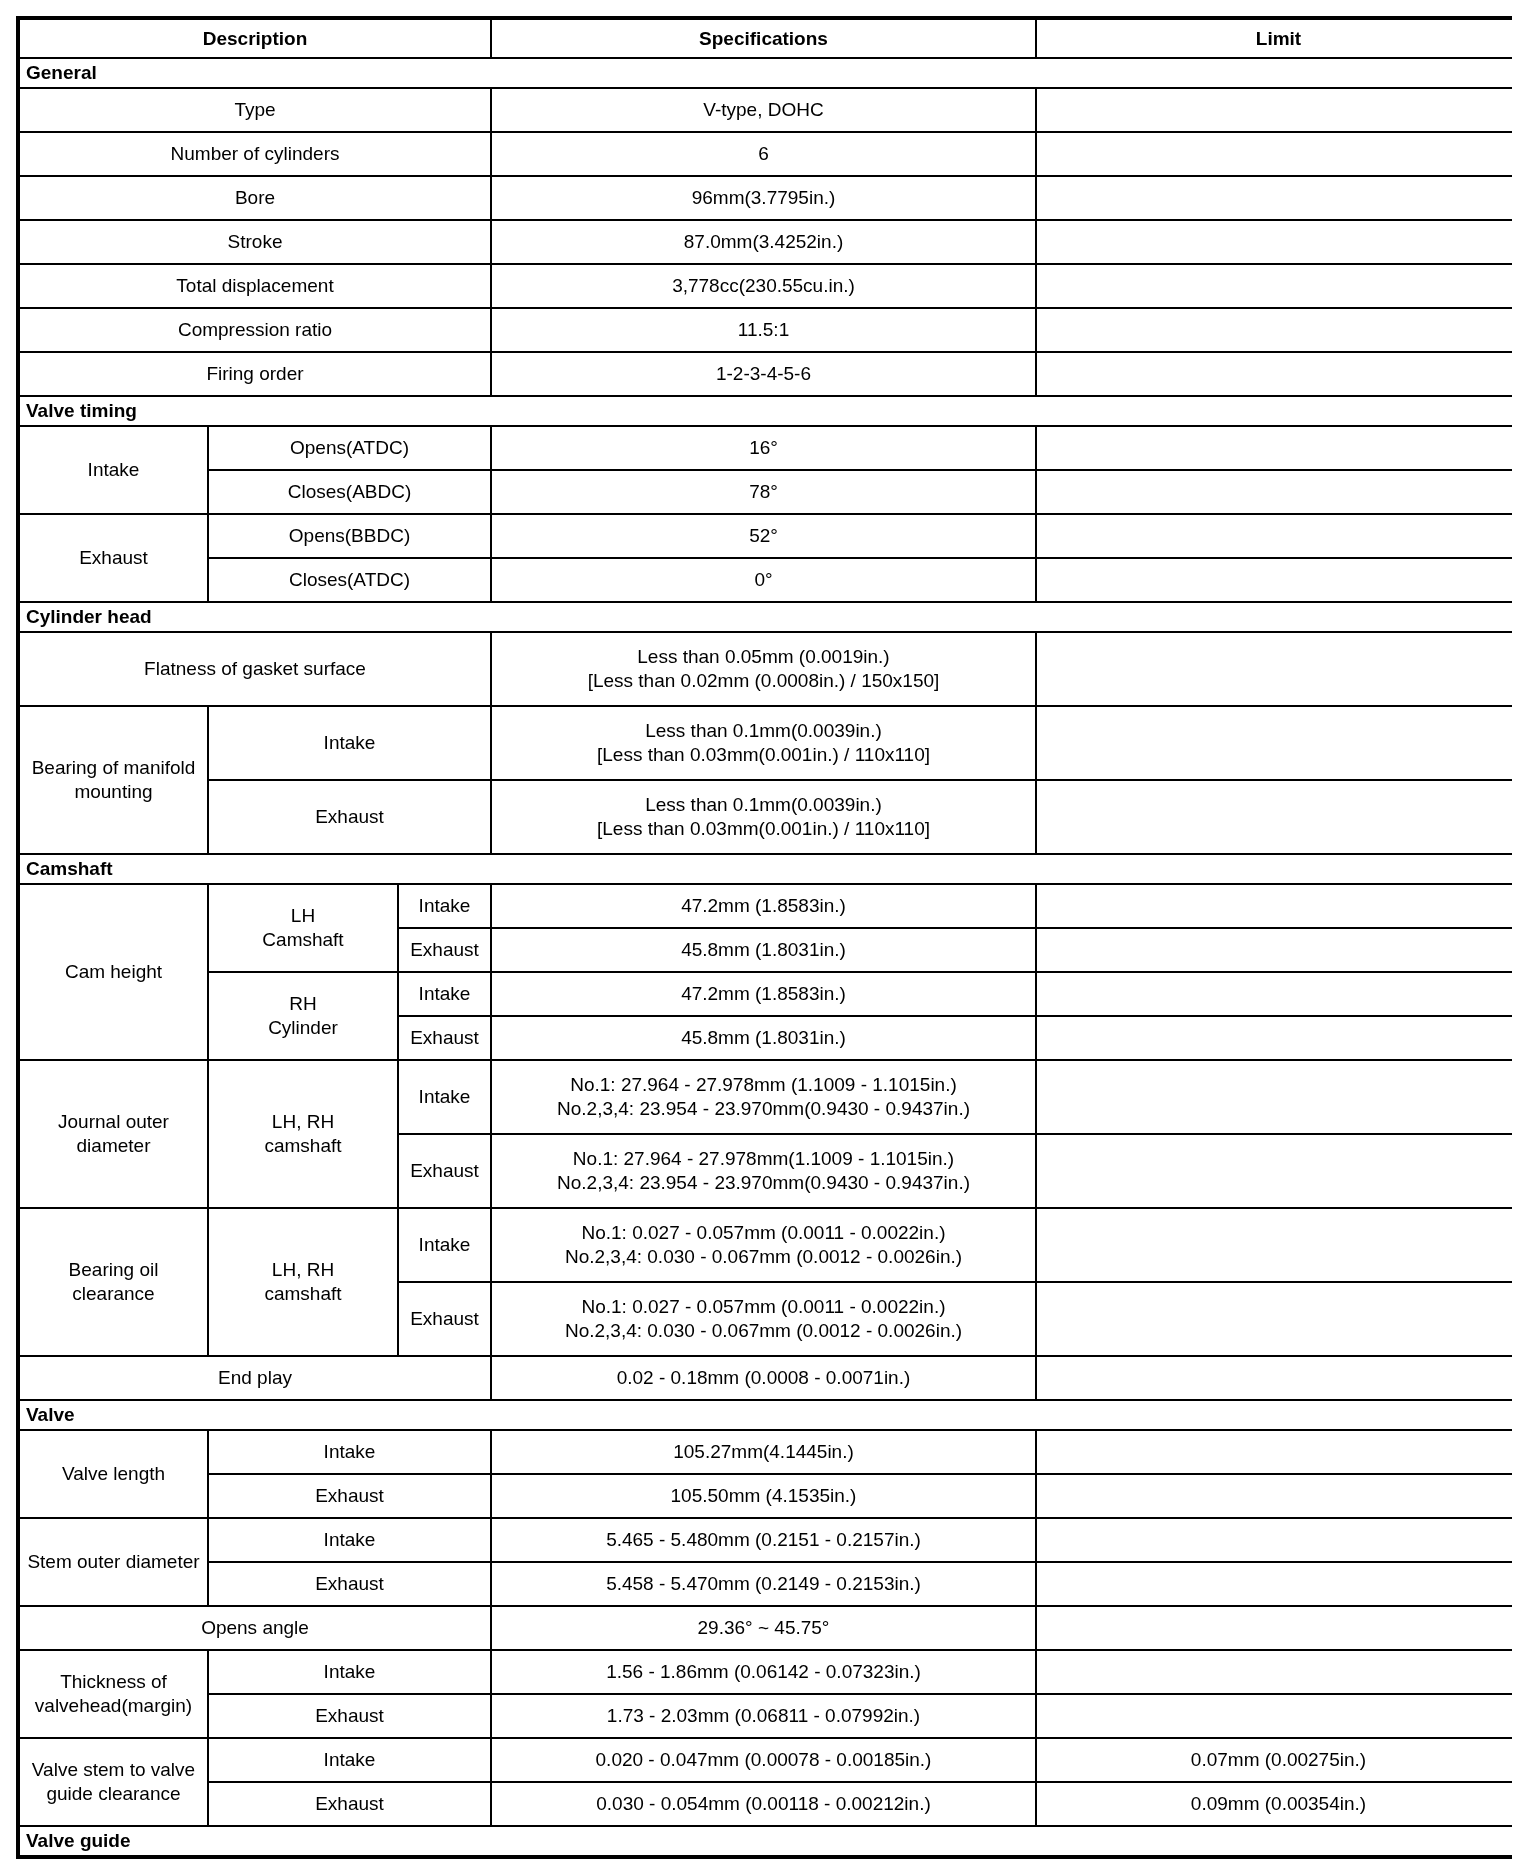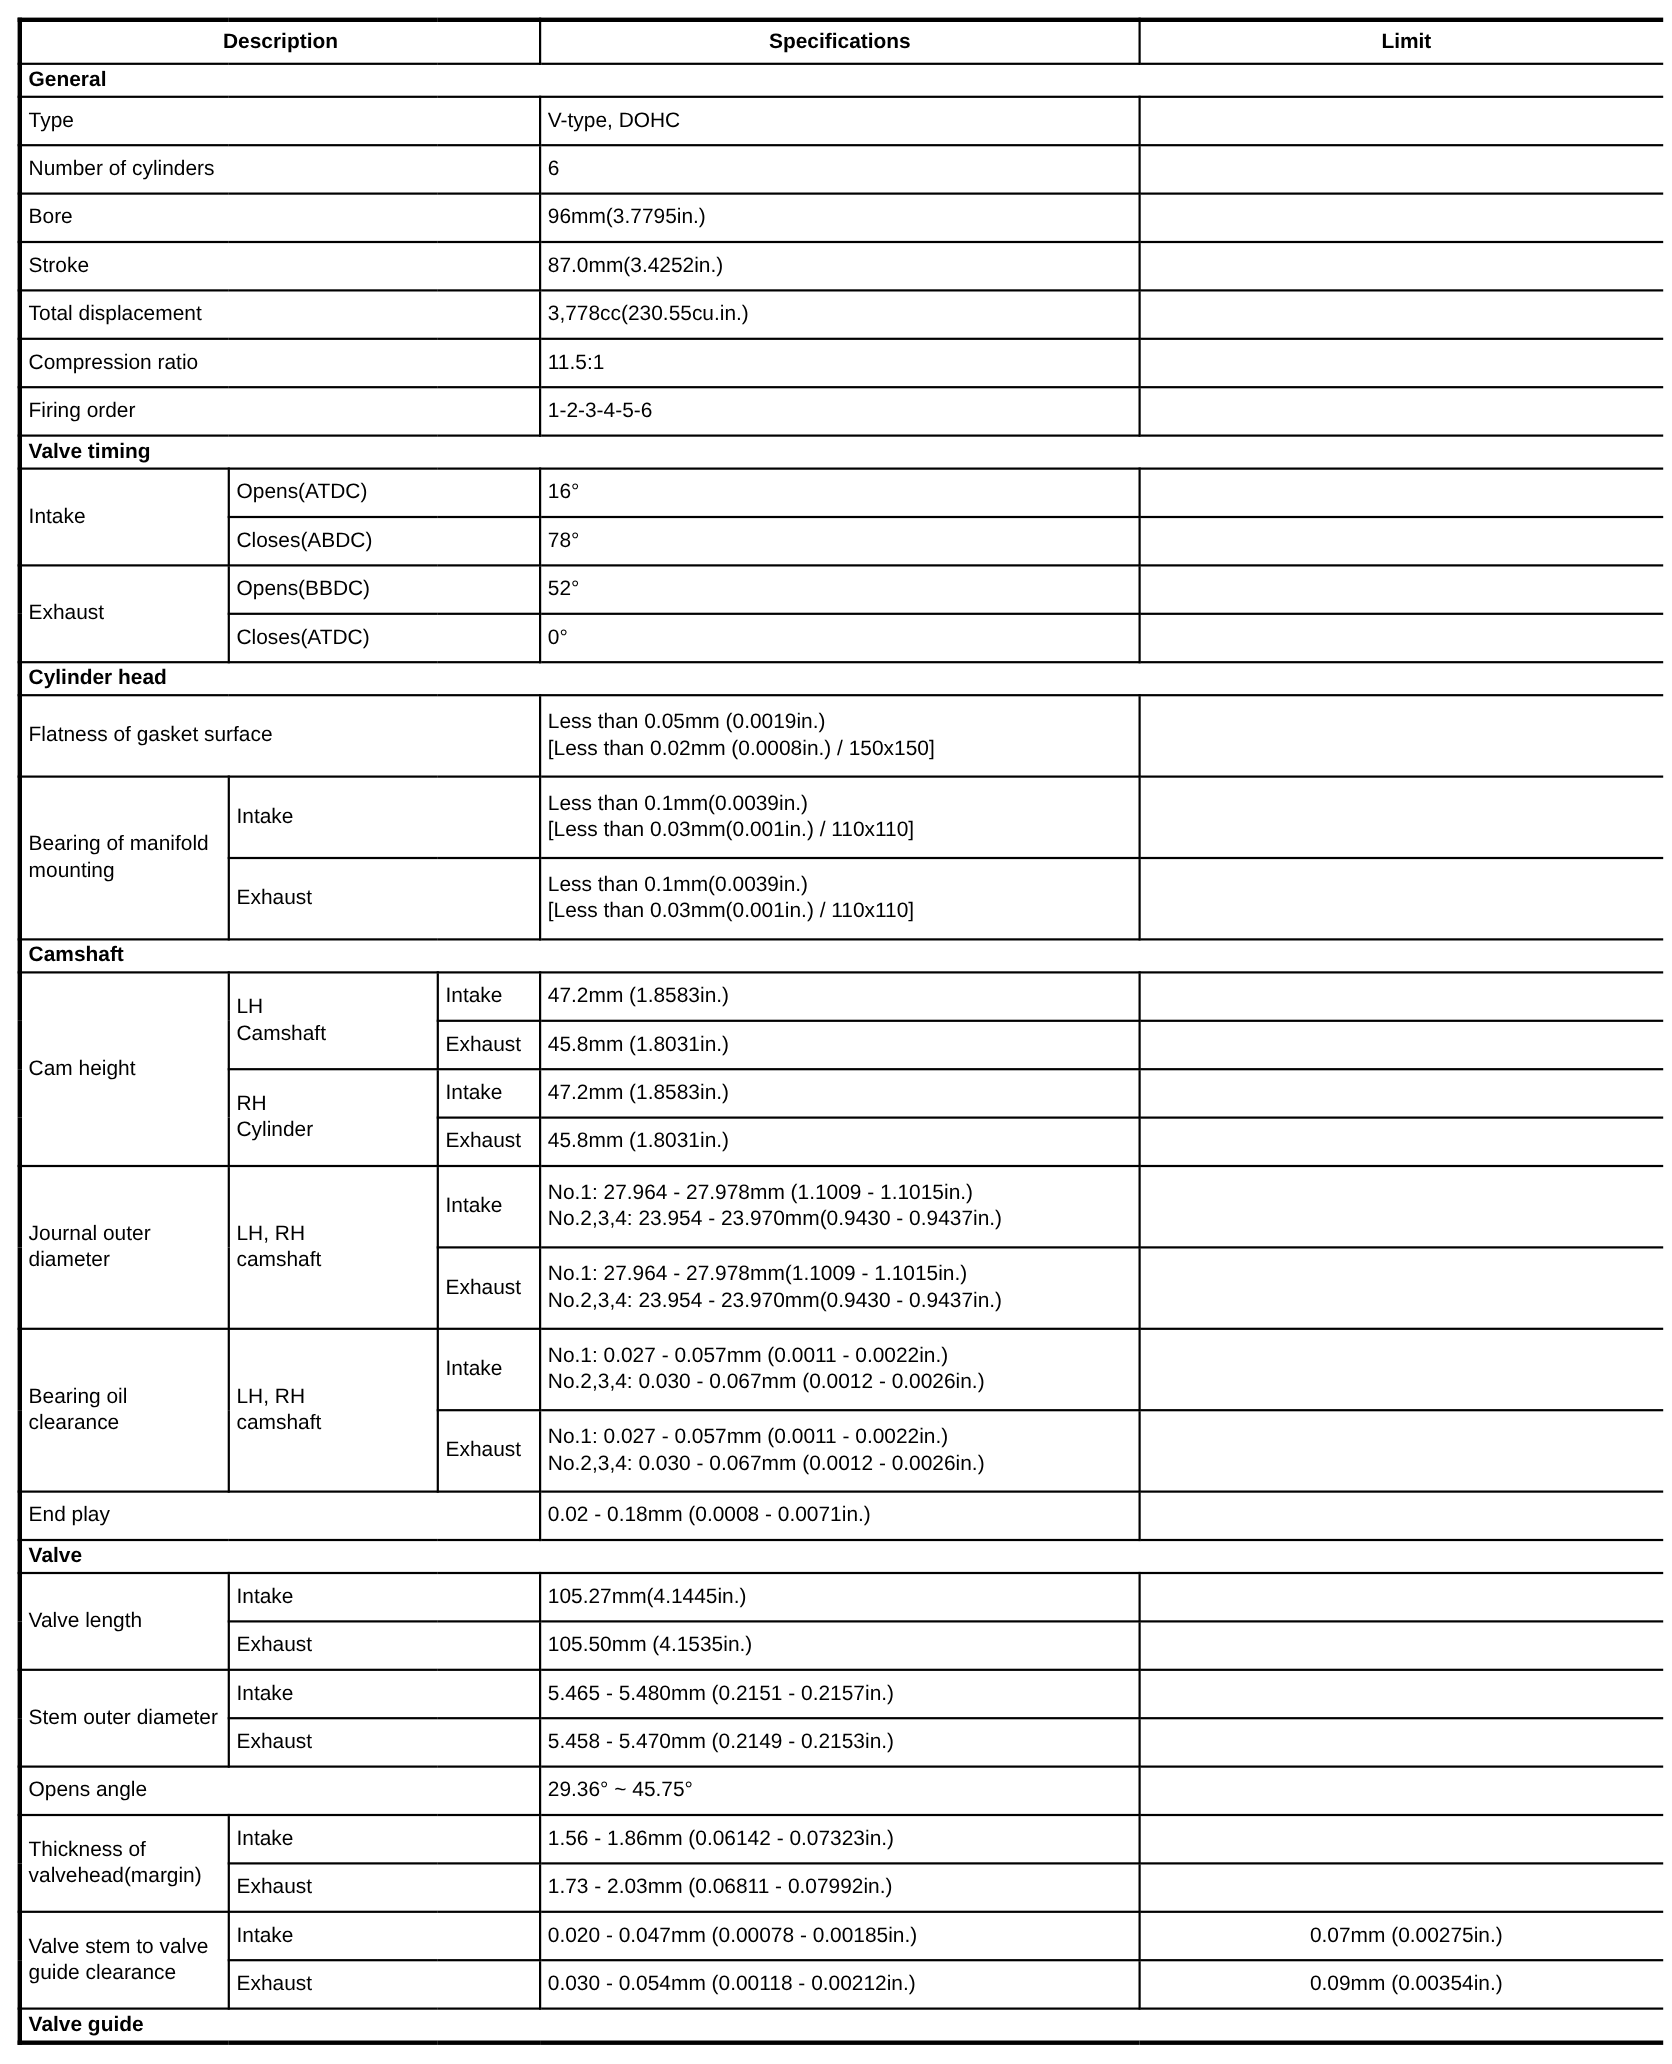--- a/index.html
+++ b/index.html
@@ -23,22 +23,22 @@
     padding: 2px 6px;
     vertical-align: middle;
     overflow: hidden;
   }
   tr { height: 44px; }
   tr.head { height: 40px; }
   tr.head th { font-weight: bold; }
   tr.section { height: 30px; }
   tr.section td { font-weight: bold; text-align: left; padding-left: 6px; }
   tr.tall { height: 74px; }
-  td.desc { text-align: left; white-space: pre-line; margin-left: 37px; }
-  td.spec { white-space: pre-line; margin-top: 24px; }
+  td.desc { text-align: center; white-space: pre-line; margin-left: 37px; }
+  td.spec { text-align: center; white-space: pre-line; margin-top: 24px; }
   td.limit { text-align: center; white-space: pre-line; }
 </style>
 </head>
 <body>
 
 <table class="spec-table">
   <colgroup>
     <col style="width:190px">
     <col style="width:190px">
     <col style="width:93px">

